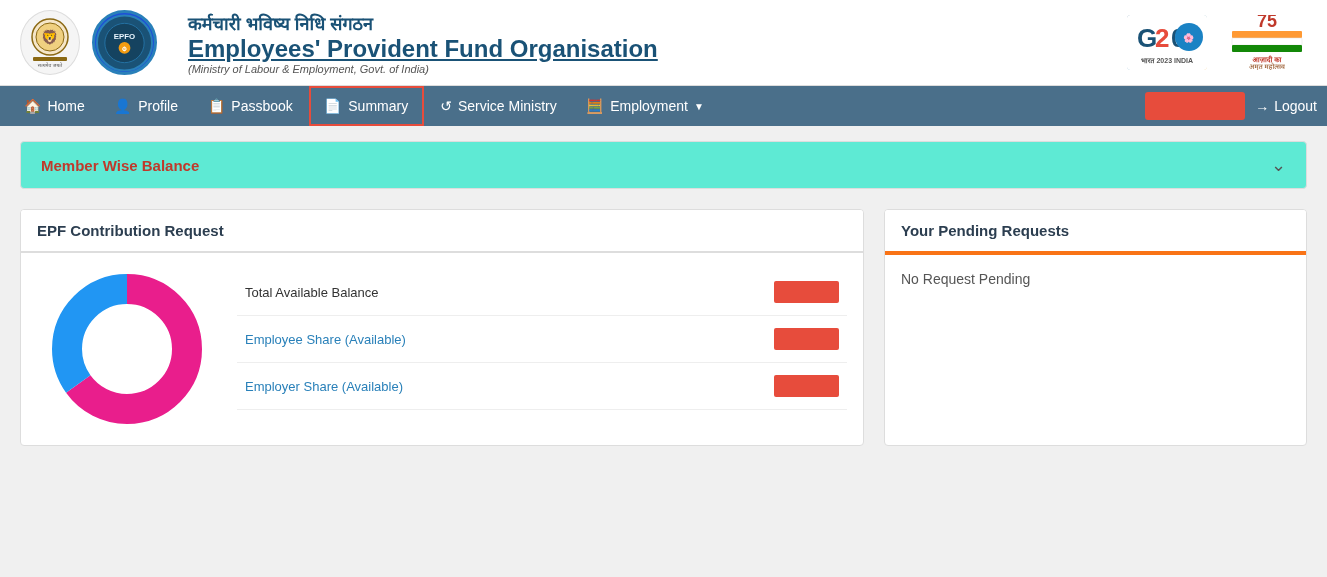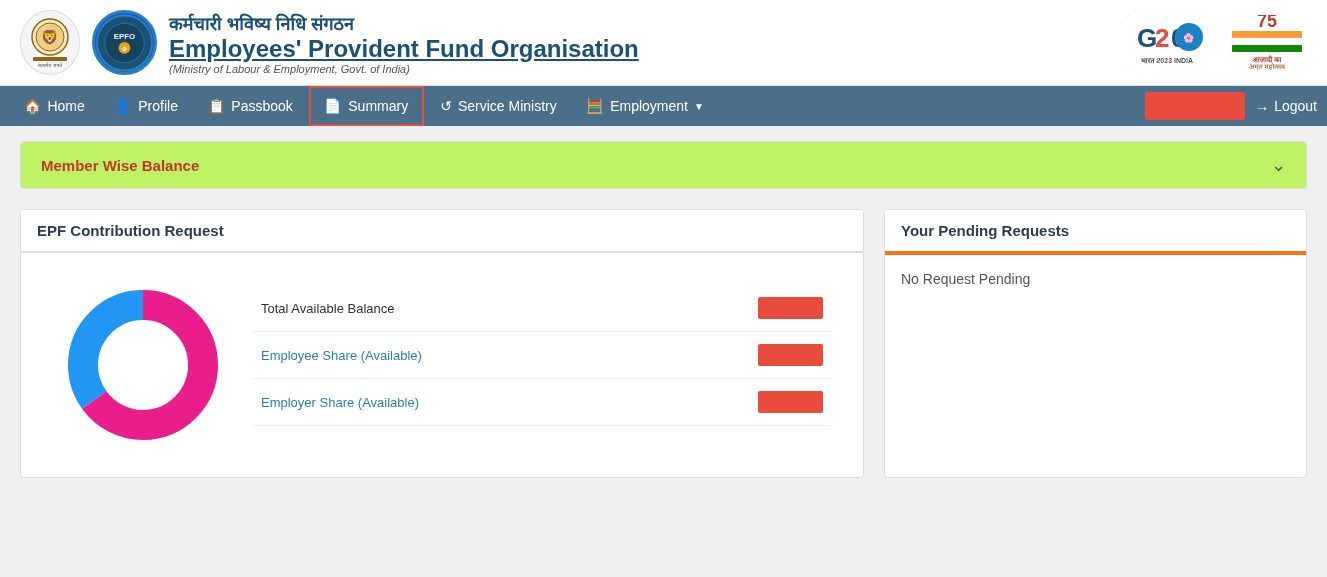--- a/index.html
+++ b/index.html
@@ -40,20 +40,21 @@
       justify-content: center;
       color: white;
       font-size: 10px;
       font-weight: bold;
       text-align: center;
       border: 3px solid #2980b9;
     }
     .header-title {
       display: flex;
       flex-direction: column;
+      margin-left: 19px;
     }
     .header-title .hindi {
       font-size: 18px;
       color: #1a5276;
       font-weight: bold;
     }
     .header-title .english {
       font-size: 24px;
       color: #1a5276;
       font-weight: bold;
@@ -146,21 +147,21 @@
       font-size: 14px;
     }
 
     
     .main-content {
       padding: 15px 20px;
     }
 
     
     .member-balance-section {
-      background: #bef264;
+      background: #5eead4;
       border: 1px solid #ddd;
       border-radius: 4px;
       padding: 12px 20px;
       display: flex;
       justify-content: space-between;
       align-items: center;
       margin-bottom: 20px;
     }
     .member-balance-title {
       color: #c0392b;
@@ -192,21 +193,21 @@
       background: #fff;
       border-bottom: 2px solid #ddd;
       padding: 12px 16px;
     }
     .epf-card-header-title {
       color: #2c3e50;
       font-weight: bold;
       font-size: 15px;
     }
     .epf-card-body {
-      padding: 32px;
+      padding: 16px;
       display: flex;
       gap: 20px;
     }
     .donut-container {
       width: 180px;
       min-width: 180px;
       display: flex;
       align-items: center;
       justify-content: center;
     }

